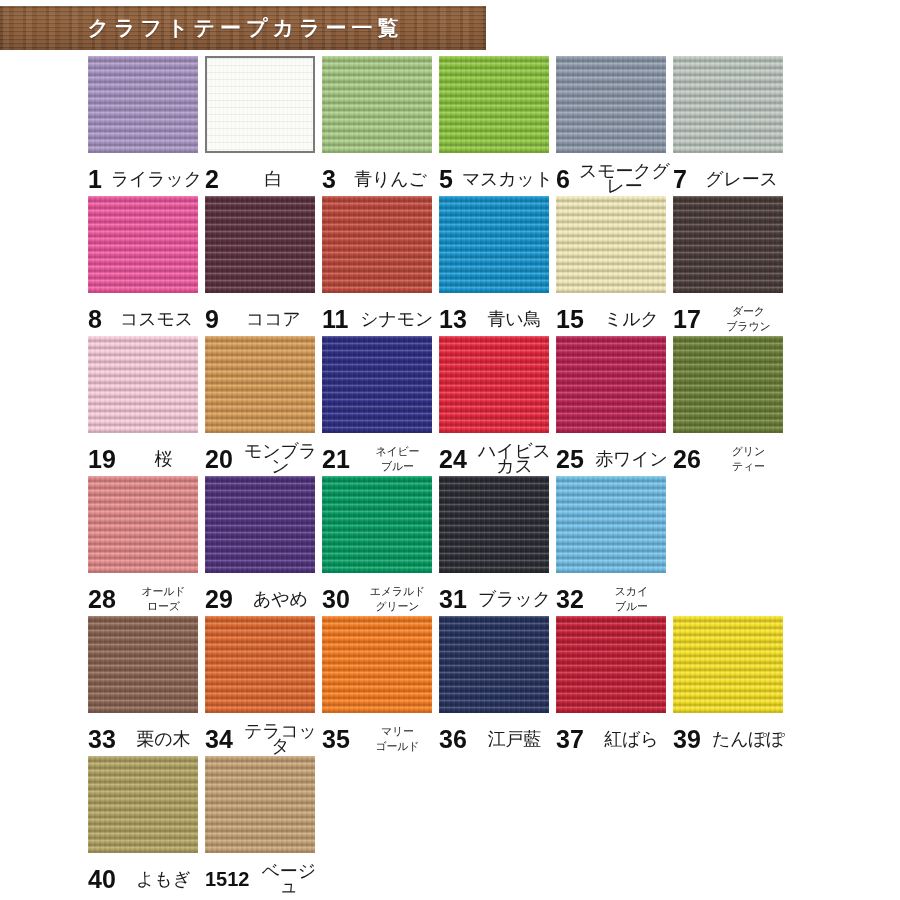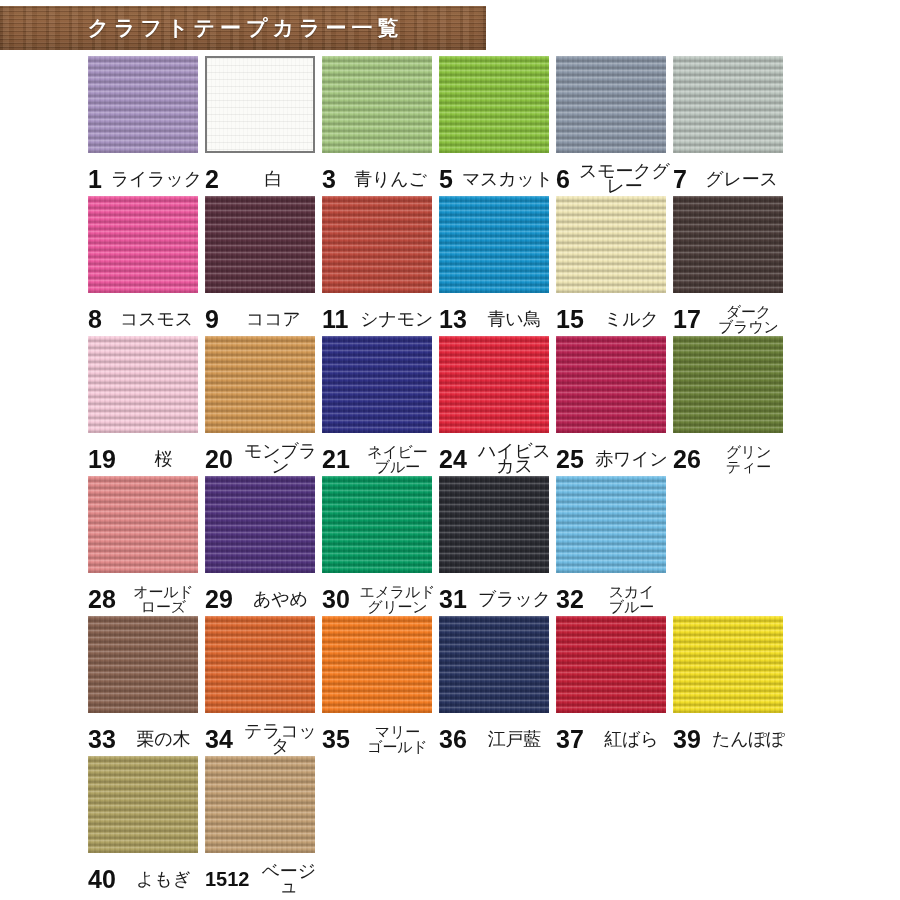--- a/index.html
+++ b/index.html
@@ -165,21 +165,21 @@
     font-size: 18px;
     line-height: 15px;
     color: #1b1b1b;
     margin-left: 6px;
     flex: 1 1 auto;
     text-align: center;
     white-space: pre-line;
     letter-spacing: -0.2px;
   }
   .label.two-line .label-name {
-    font-size: 15px;
+    font-size: 11px;
     line-height: 15px;
   }
   .label.wide-num .label-num {
     font-size: 20px;
   }
 </style>
 </head>
 <body>
 
 <div id="banner-wrap">

